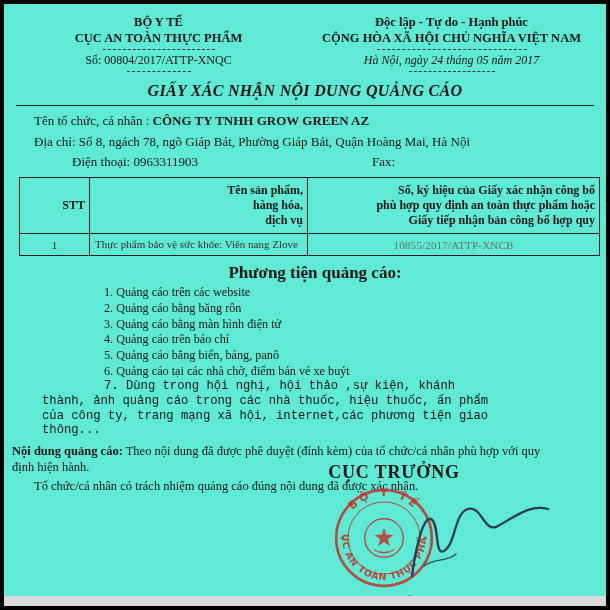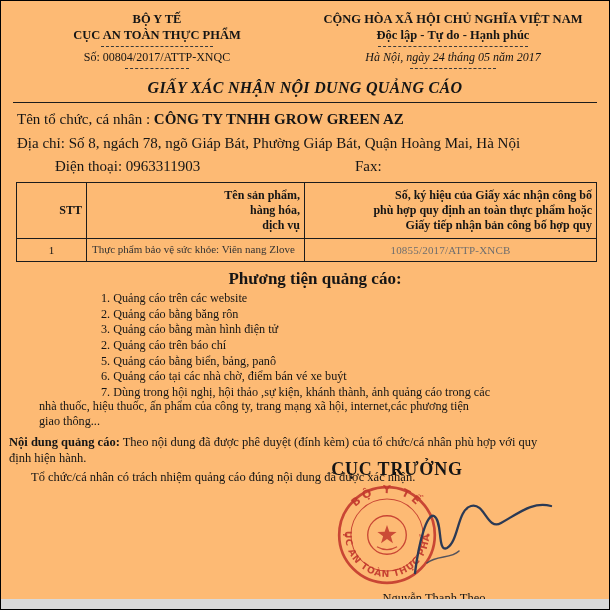--- a/index.html
+++ b/index.html
@@ -1,53 +1,53 @@
 <!DOCTYPE html>
 <html><head>
 <meta charset="utf-8">
 <style>
   * { margin:0; padding:0; box-sizing:border-box; }
   html,body { background:#f3f3f3; }
   .page {
     width:610px; height:610px; margin:0 auto; position:relative;
-    background:#fdba74; border:1px solid #000000; overflow:hidden;
+    background:#5eead4; border:4px solid #000000; overflow:hidden;
     font-family:"Liberation Serif", serif; color:#151515;
   }
   
   .header { display:flex; padding:10px 8px 0 8px; }
   .hcol { flex:1; text-align:center; font-size:12.5px; line-height:1.28; }
   .b { font-weight:bold; }
   .i { font-style:italic; }
   .dash { border-top:1.6px dashed #3a3a3a; margin:3px auto 3px; }
   .dash.w110 { width:112px; }
   .dash.w64  { width:64px; }
   .dash.w150 { width:150px; }
   .dash.w86  { width:86px; }
   .docno { font-size:12px; margin-top:2px; }
   
   .title { text-align:center; font-weight:bold; font-size:16px; letter-spacing:.3px; margin-top:7px;font-style:italic; }
   .title-rule { border-top:1.3px solid #1c1c1c; margin:5px 12px 6px 12px; }
   
-  .info { padding:0 16px 0 16px; font-size:15px; line-height:1.42; }
+  .info { padding:0 16px 0 30px; font-size:13px; line-height:1.42; }
   .info-row { margin-top:2px; }
   .phone-row { display:flex;margin-left:38px; }
   .phone-row .phone { width:300px; }
   
   table.doc-table { width:580px; margin:5px 15px 0 15px; border-collapse:collapse; table-layout:fixed; }
   .doc-table th, .doc-table td { border:1.2px solid #1c1c1c; vertical-align:middle; }
   .doc-table th { font-size:12px; font-weight:bold; text-align:right; white-space:pre-line; line-height:1.25; padding:5px 4px; }
   .doc-table td { padding:4px 5px; font-size:11px; }
   .td-stt { text-align:center; font-size:12px; }
   .td-product { color:#333; line-height:1.25; }
   .td-cert { text-align:center; color:#6e6e6e; letter-spacing:.2px; }
   
   .media-head { font-weight:bold; font-size:17px; margin:7px 0 2px 20px;text-align:center; }
   .media-list { margin-left:38px; font-size:12.2px; line-height:1.2; }
   .media-item { padding-left:62px; margin-top:1px; }
-  .media-item.wrap { padding-left:0; text-indent:62px; width:452px; }
+  .media-item.wrap { padding-left:0; text-indent:62px; width:452px;font-family:Liberation Mono, monospace; }
   
   .para { font-size:12.5px; line-height:1.3; margin:5px 16px 0 8px; width:535px; }
   .para2 { font-size:12.5px; margin:4px 16px 0 28px; text-indent:2px; }
   
   .sign { position:absolute; top:458px; right:50px; width:300px; text-align:center; }
   .sign-title { font-weight:bold; font-size:18px; letter-spacing:.8px; padding-right:24px; }
   .stamp-wrap { position:relative; width:104px; margin:3px 0 0 76px; }
   .sig-svg { position:absolute; left:148px; top:26px; pointer-events:none; }
   .signer { font-size:12.5px; line-height:13px; margin-top:1px; padding-left:50px; white-space:nowrap; }
   
@@ -60,22 +60,22 @@
 
   <div class="header">
     <div class="hcol">
       <div class="b">BỘ Y TẾ</div>
       <div class="b">CỤC AN TOÀN THỰC PHẨM</div>
       <div class="dash w110"></div>
       <div class="docno">Số:  00804/2017/ATTP-XNQC</div>
       <div class="dash w64"></div>
     </div>
     <div class="hcol">
+      <div class="b">Độc lập - Tự do - Hạnh phúc</div>
       <div class="b">CỘNG HÒA XÃ HỘI CHỦ NGHĨA VIỆT NAM</div>
-      <div class="b">Độc lập - Tự do - Hạnh phúc</div>
       <div class="dash w150"></div>
       <div class="i docno">Hà Nội, ngày 24 tháng 05 năm 2017</div>
       <div class="dash w86"></div>
     </div>
   </div>
 
   <div class="title">GIẤY XÁC NHẬN NỘI DUNG QUẢNG CÁO</div>
   <div class="title-rule"></div>
 
   <div class="info">
@@ -114,21 +114,21 @@
         <td class="td-cert">10855/2017/ATTP-XNCB</td>
       </tr>
     </tbody>
   </table>
 
   <div class="media-head">Phương tiện quảng cáo:</div>
   <div class="media-list">
     <div class="media-item">1. Quảng cáo trên các website</div>
     <div class="media-item">2. Quảng cáo bằng băng rôn</div>
     <div class="media-item">3. Quảng cáo bằng màn hình điện tử</div>
-    <div class="media-item">2. Quảng cáo trên báo chí</div>
+    <div class="media-item">4. Quảng cáo trên báo chí</div>
     <div class="media-item">5. Quảng cáo bằng biển, bảng, panô</div>
     <div class="media-item">6. Quảng cáo tại các nhà chờ, điểm bán vé xe buýt</div>
     <div class="media-item wrap">7. Dùng trong hội nghị, hội thảo ,sự kiện, khánh thành, ảnh quảng cáo trong các nhà thuốc, hiệu thuốc, ấn phẩm của công ty, trang mạng xã hội, internet,các phương tiện giao thông...</div>
   </div>
 
   <div class="para">
     <span class="b">Nội dung quảng cáo:</span><span> Theo nội dung đã được phê duyệt (đính kèm) của tổ chức/cá nhân phù hợp với quy định hiện hành.</span>
   </div>
   <div class="para2">Tổ chức/cá nhân có trách nhiệm quảng cáo đúng nội dung đã được xác nhận.</div>
 

